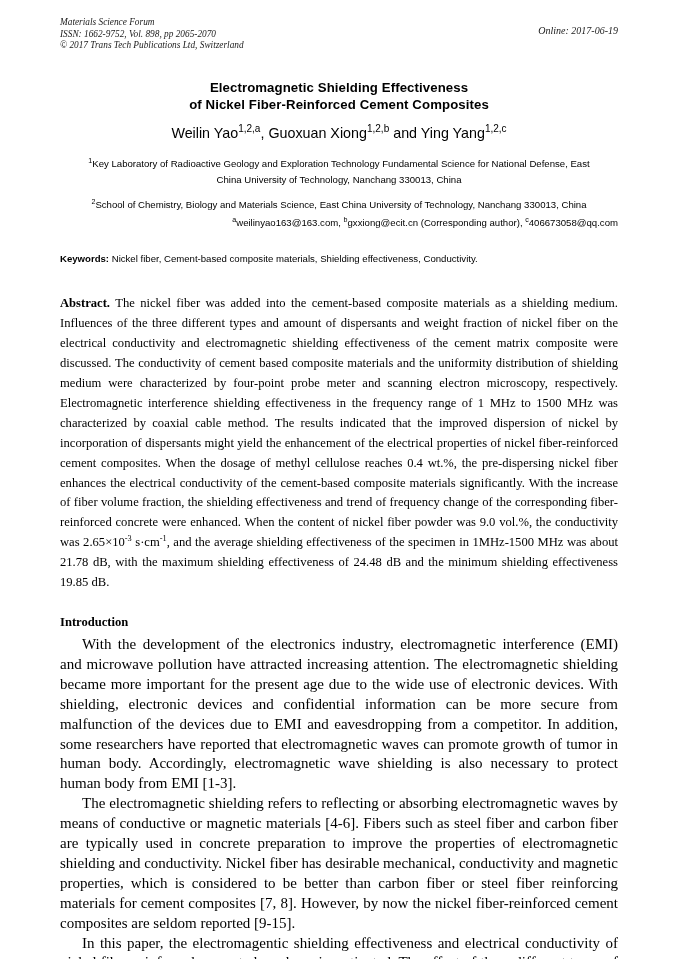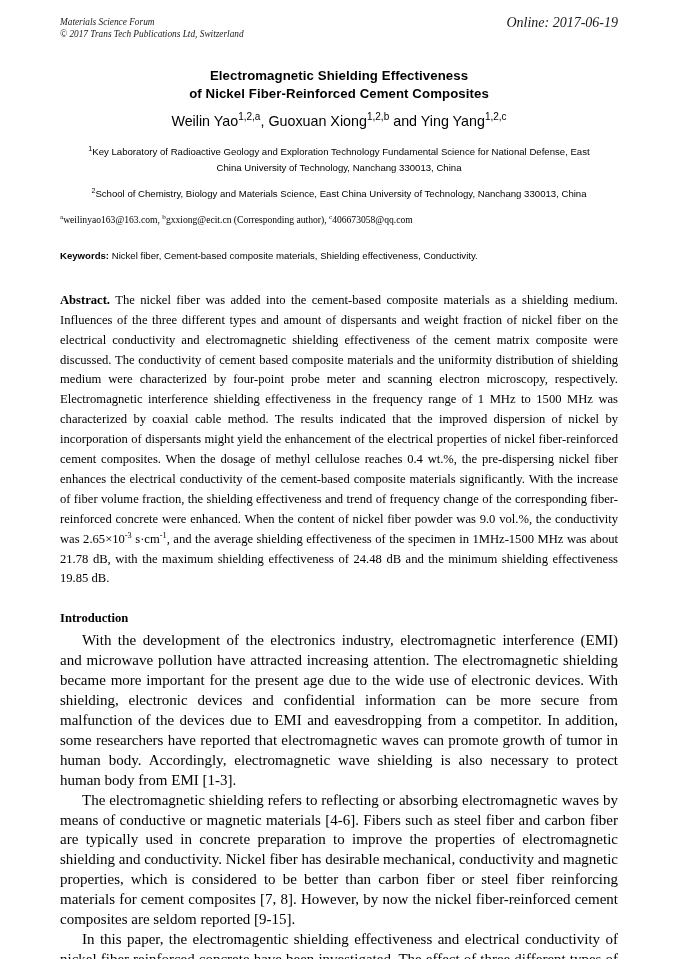--- a/index.html
+++ b/index.html
@@ -35,23 +35,23 @@
     margin-top: 17px;
     font-style: italic;
     font-size: 9.3px;
     line-height: 11.6px;
     color: #1a1a1a;
   }
   .journal-header .left-block { width: 400px; }
   .journal-header .online {
     position: absolute;
     right: 0;
-    top: 0;
+    top: 8px;
     font-style: italic;
-    font-size: 14px;
+    font-size: 10px;
     white-space: nowrap;
   }
   .jh-line { white-space: nowrap; }
 
   
   .title-block {
     margin-top: 27px;
     text-align: center;
     font-family: Liberation Sans, sans-serif;
     font-weight: bold;
@@ -89,23 +89,23 @@
     margin: 0 auto;
     padding: 0 4px;
   }
   .affil + .affil { margin-top: 9px; text-align: center; }
   .affiliations sup {
     font-size: 7.1px;
     vertical-align: super;
     line-height: 0;
   }
   .emails {
-    margin-top: 11px;
-    text-align: left;
-    font-family: Liberation Serif, serif;
+    margin-top: 3px;
+    text-align: right;
+    font-family: Liberation Sans, sans-serif;
     font-size: 9.6px;
     line-height: 14px;
   }
   .emails sup {
     font-size: 7.1px;
     vertical-align: super;
     line-height: 0;
   }
 
   
@@ -154,20 +154,21 @@
 </style>
 </head>
 <body>
 
 <div class="page">
   <div class="content">
 
     <div class="journal-header">
       <div class="left-block">
         <div class="jh-line">Materials Science Forum</div>
+        <div class="jh-line">ISSN: 1662-9752, Vol. 898, pp 2065-2070</div>
         <div class="jh-line">© 2017 Trans Tech Publications Ltd, Switzerland</div>
       </div>
       <div class="online">Online: 2017-06-19</div>
     </div>
 
     <div class="title-block">
       <span class="title-line">Electromagnetic Shielding Effectiveness</span>
       <span class="title-line">of Nickel Fiber-Reinforced Cement Composites</span>
     </div>
 

